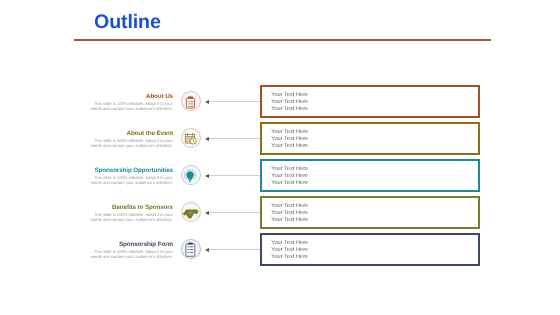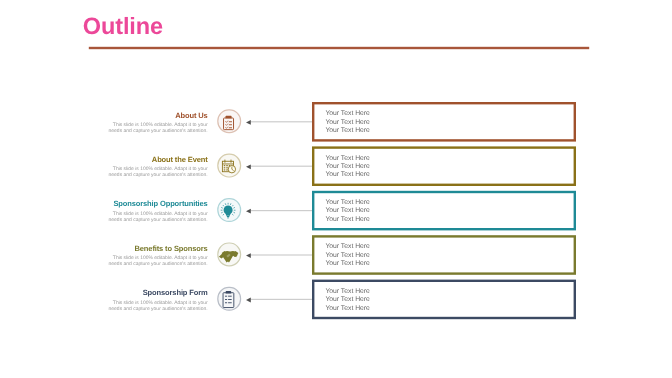--- a/index.html
+++ b/index.html
@@ -3,22 +3,22 @@
 <meta charset="utf-8">
 <title>Outline</title>
 <style>
   html,body{margin:0;padding:0;}
   body{width:560px;height:315px;background:#ffffff;
        font-family:"Liberation Sans",sans-serif;overflow:hidden;
        -webkit-font-smoothing:antialiased;text-rendering:geometricPrecision;}
   #slide{position:relative;width:560px;height:315px;background:#ffffff;}
 
   
-  #title{position:absolute;left:69px;top:9.6px;font-size:19.6px;font-weight:bold;
-         color:#ec4899;letter-spacing:-0.1px;line-height:24px;white-space:nowrap;}
+  #title{position:absolute;left:94px;top:9.6px;font-size:19.6px;font-weight:bold;
+         color:#1d4ed8;letter-spacing:-0.1px;line-height:24px;white-space:nowrap;}
   #title-rule{position:absolute;left:74px;top:38.6px;width:416.5px;height:2.6px;background:#A8563A;}
 
   
   .row{position:absolute;left:0;width:560px;height:33px;}
   .row-0{top:85px;}
   .row-1{top:122px;}
   .row-2{top:159px;}
   .row-3{top:196px;}
   .row-4{top:233px;}
 

